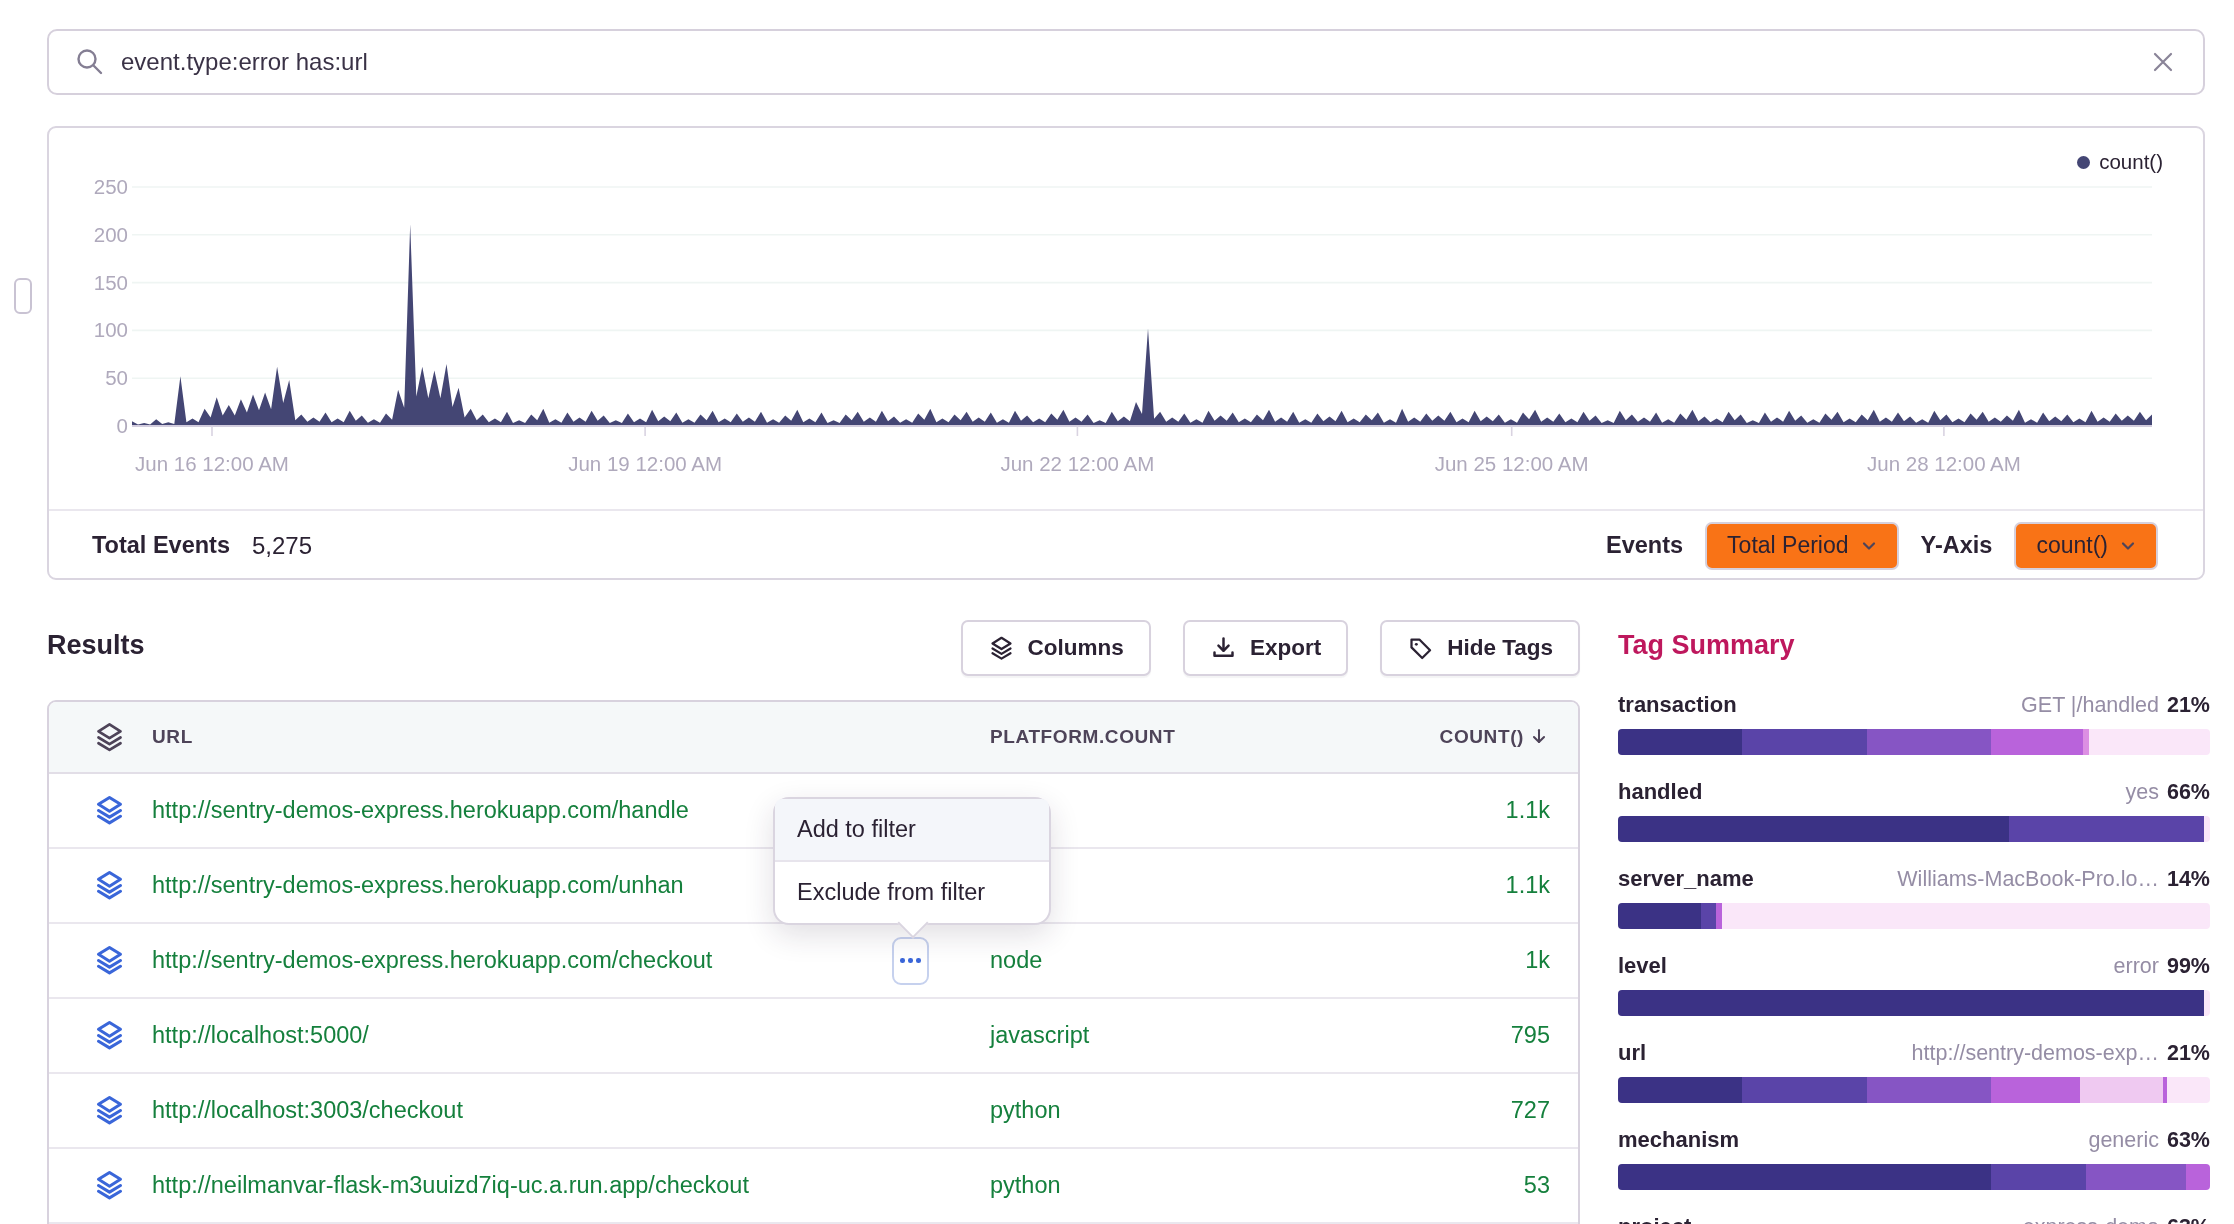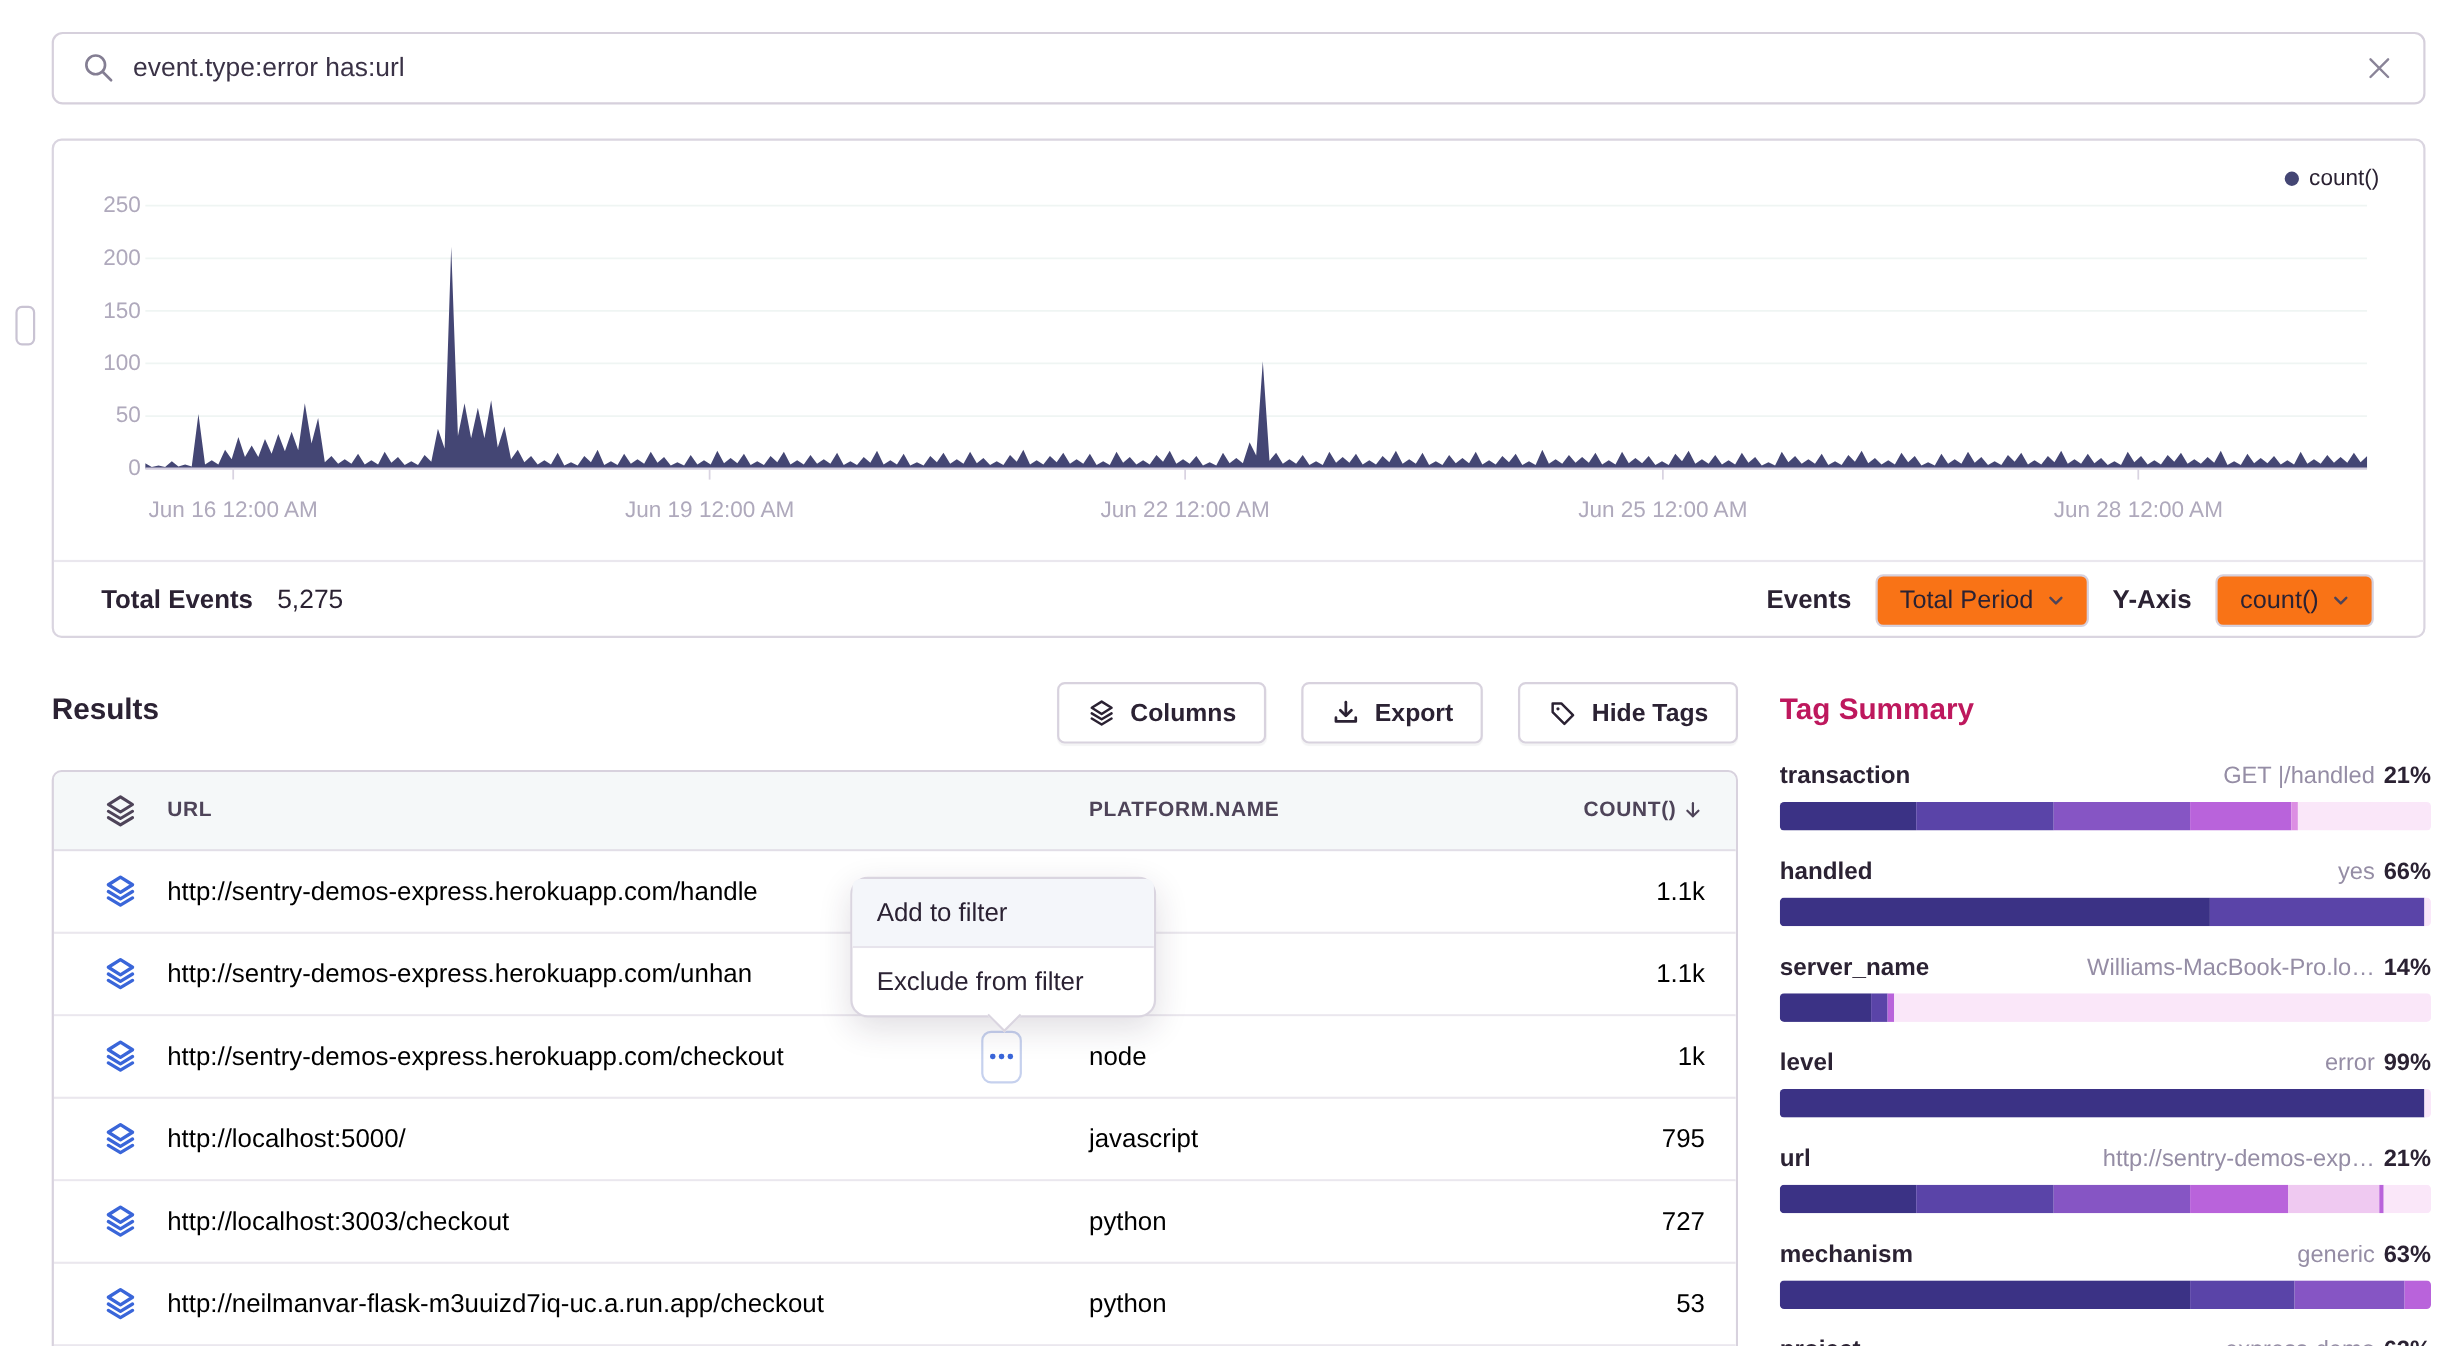--- a/index.html
+++ b/index.html
@@ -37,21 +37,21 @@
   .toolbar{left:47px;top:620px;width:1533px;display:flex;justify-content:flex-end;gap:32px;}
   .btn{display:flex;align-items:center;gap:13px;height:56px;padding:0 25px;background:#fff;border:2px solid #D8D2DE;
     border-radius:7px;font-size:22.5px;font-weight:bold;color:#2B2233;box-sizing:border-box;box-shadow:0 2px 1px rgba(45,35,60,0.05);}
 
   
   .table{left:47px;top:700px;width:1533px;height:560px;border:2px solid #D8D2DE;border-radius:9px;box-sizing:border-box;
     overflow:hidden;background:#fff;}
   .thead{display:grid;grid-template-columns:103px 838px 1fr;height:70px;background:#F5F8F9;border-bottom:2px solid #E2DEE7;
     align-items:center;font-size:19px;font-weight:bold;letter-spacing:0.6px;color:#4E4459;}
   .trow{display:grid;grid-template-columns:103px 838px 1fr;height:73px;border-bottom:2px solid #EAE7EE;align-items:center;
-    font-size:23.5px;color:#000000;position:relative;background:#fff;}
+    font-size:23.5px;color:#15803d;position:relative;background:#fff;}
   .cell-icon{display:flex;justify-content:flex-end;padding-right:26px;}
   .cell-right{display:flex;align-items:center;justify-content:space-between;padding-right:28px;}
   .ellipsis-btn{position:absolute;left:843px;top:50%;transform:translateY(-50%);width:37px;height:48px;border:2px solid #C6D1EE;
     border-radius:9px;background:#fff;display:flex;align-items:center;justify-content:center;gap:3.5px;box-sizing:border-box;}
   .ellipsis-btn i{width:4.5px;height:4.5px;border-radius:50%;background:#3A66D9;}
 
   
   .popup{left:773px;top:797px;width:274px;background:#fff;border:2px solid #DAD5E0;border-radius:16px;z-index:20;
     box-shadow:0 10px 30px rgba(40,30,60,0.14);}
   .popup-item{height:61px;display:flex;align-items:center;padding:0 22px;font-size:23.5px;color:#2B2233;}
@@ -191,21 +191,21 @@
     <div class="thead">
       <div class="cell-icon">
         <svg width="33" height="33" viewBox="0 0 24 24" fill="none" stroke="#4E4459" stroke-width="2" stroke-linejoin="round" stroke-linecap="round">
             <path d="M12 2.5 L20 7.5 L12 12.5 L4 7.5 Z"></path>
             <path d="M4 12 L12 16.8 L20 12"></path>
             <path d="M4 16.2 L12 21 L20 16.2"></path>
           </svg>
       </div>
       <div>URL</div>
       <div class="cell-right">
-        <span>PLATFORM.NAME</span>
+        <span>PLATFORM.COUNT</span>
         <span style="display:flex;align-items:center;gap:4px;">
           <span>COUNT()</span>
           <span class="icon">
             <svg width="22" height="22" viewBox="0 0 24 24" fill="none" stroke="#4E4459" stroke-width="2.2" stroke-linecap="round" stroke-linejoin="round">
                 <path d="M12 4.5 v13"></path>
                 <path d="M6.5 12 L12 17.5 L17.5 12"></path>
               </svg>
           </span>
         </span>
       </div>

